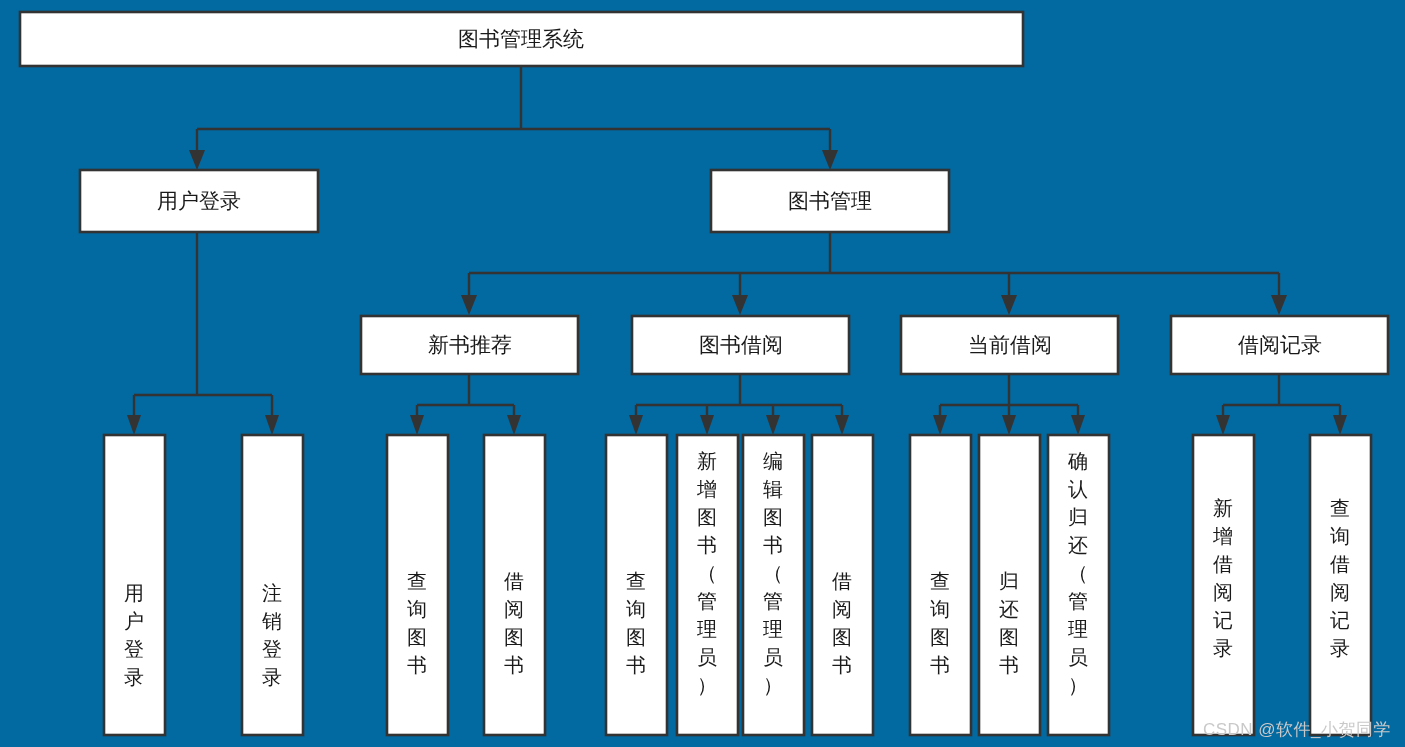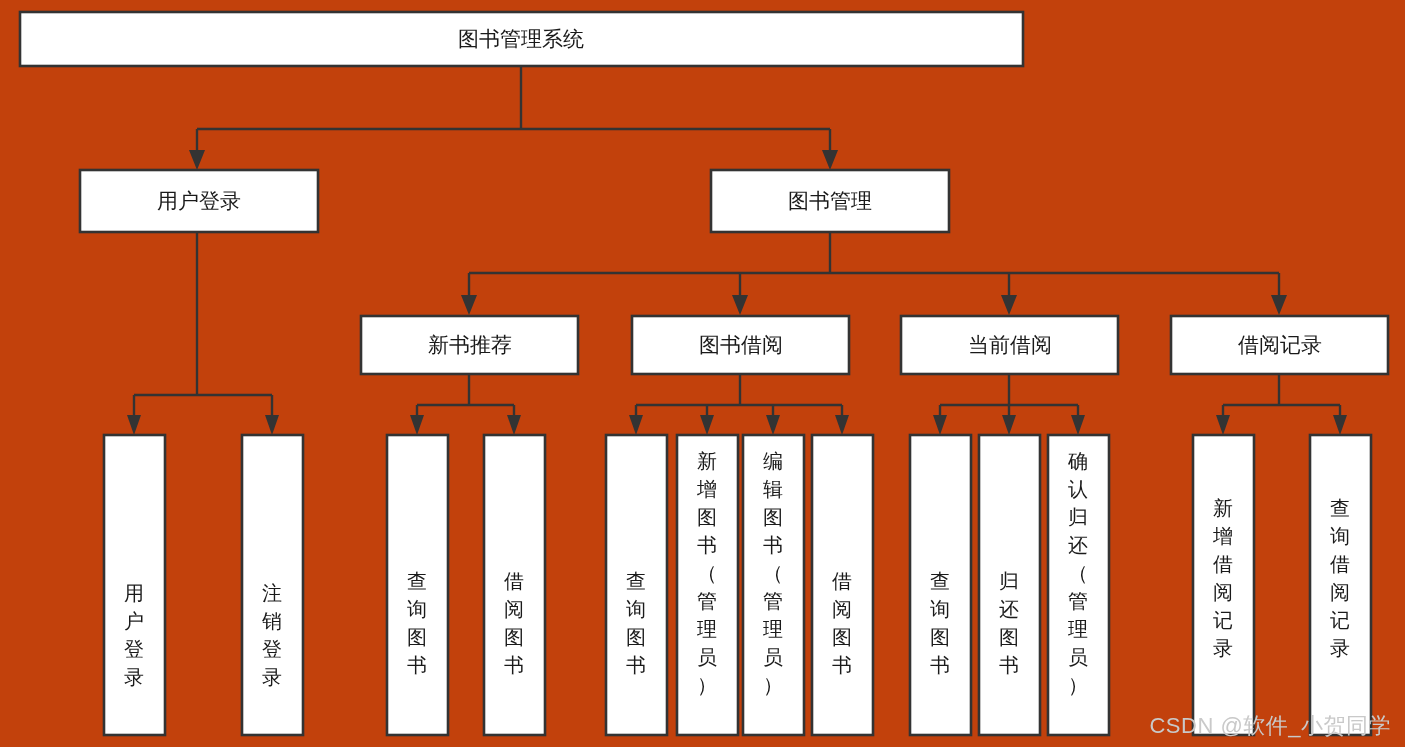--- a/index.html
+++ b/index.html
@@ -10,21 +10,21 @@
   body {
     width: 1405px;
     height: 747px;
     font-family: "Liberation Sans", "DejaVu Sans", sans-serif;
     overflow: hidden;
   }
   #diagram-root {
     position: relative;
     width: 1405px;
     height: 747px;
-    background: #c2410c;
+    background: #0369a1;
   }
   svg#flowchart {
     position: absolute;
     left: 0;
     top: 0;
     width: 1405px;
     height: 747px;
     display: block;
   }
   .node-rect {
@@ -53,21 +53,21 @@
   }
   .arrow-head {
     fill: #333333;
     stroke: none;
   }
   .watermark {
     position: absolute;
     right: 14px;
     bottom: 6px;
     color: #c9c9c9;
-    font-size: 22px;
+    font-size: 17px;
     font-family: "Liberation Sans", "DejaVu Sans", sans-serif;
     letter-spacing: 0.5px;
     white-space: nowrap;
     user-select: none;
   }
 </style>
 </head>
 <body>
 
 <div id="diagram-root">

